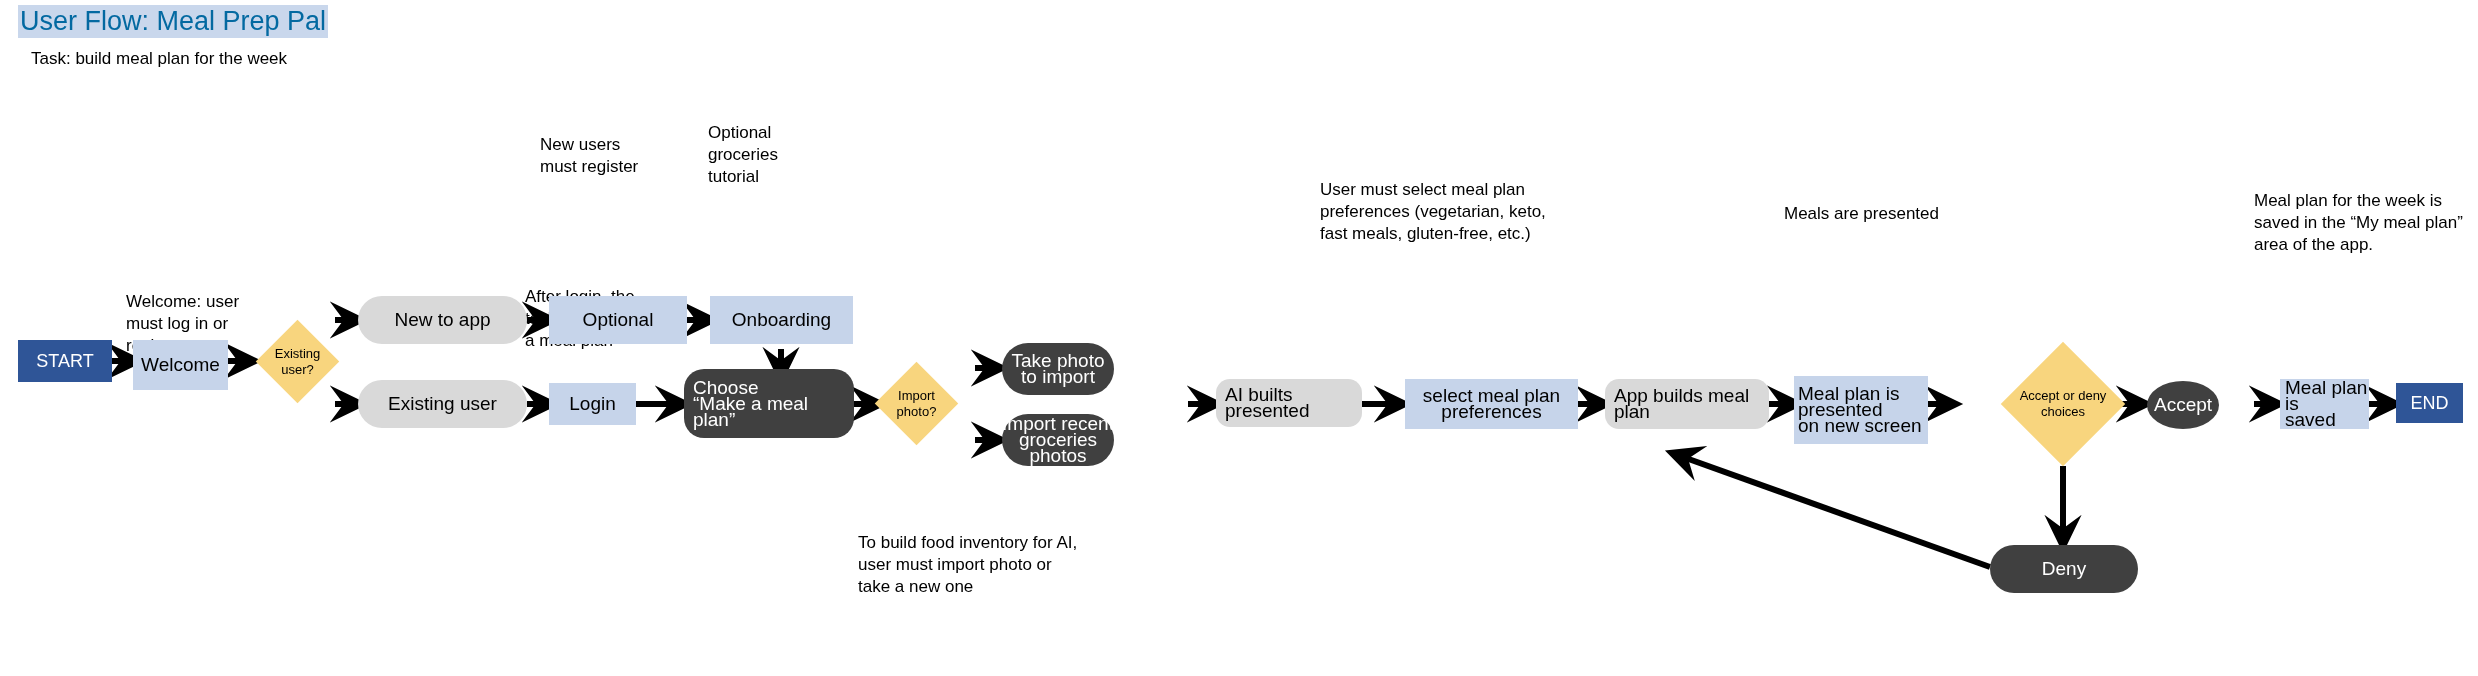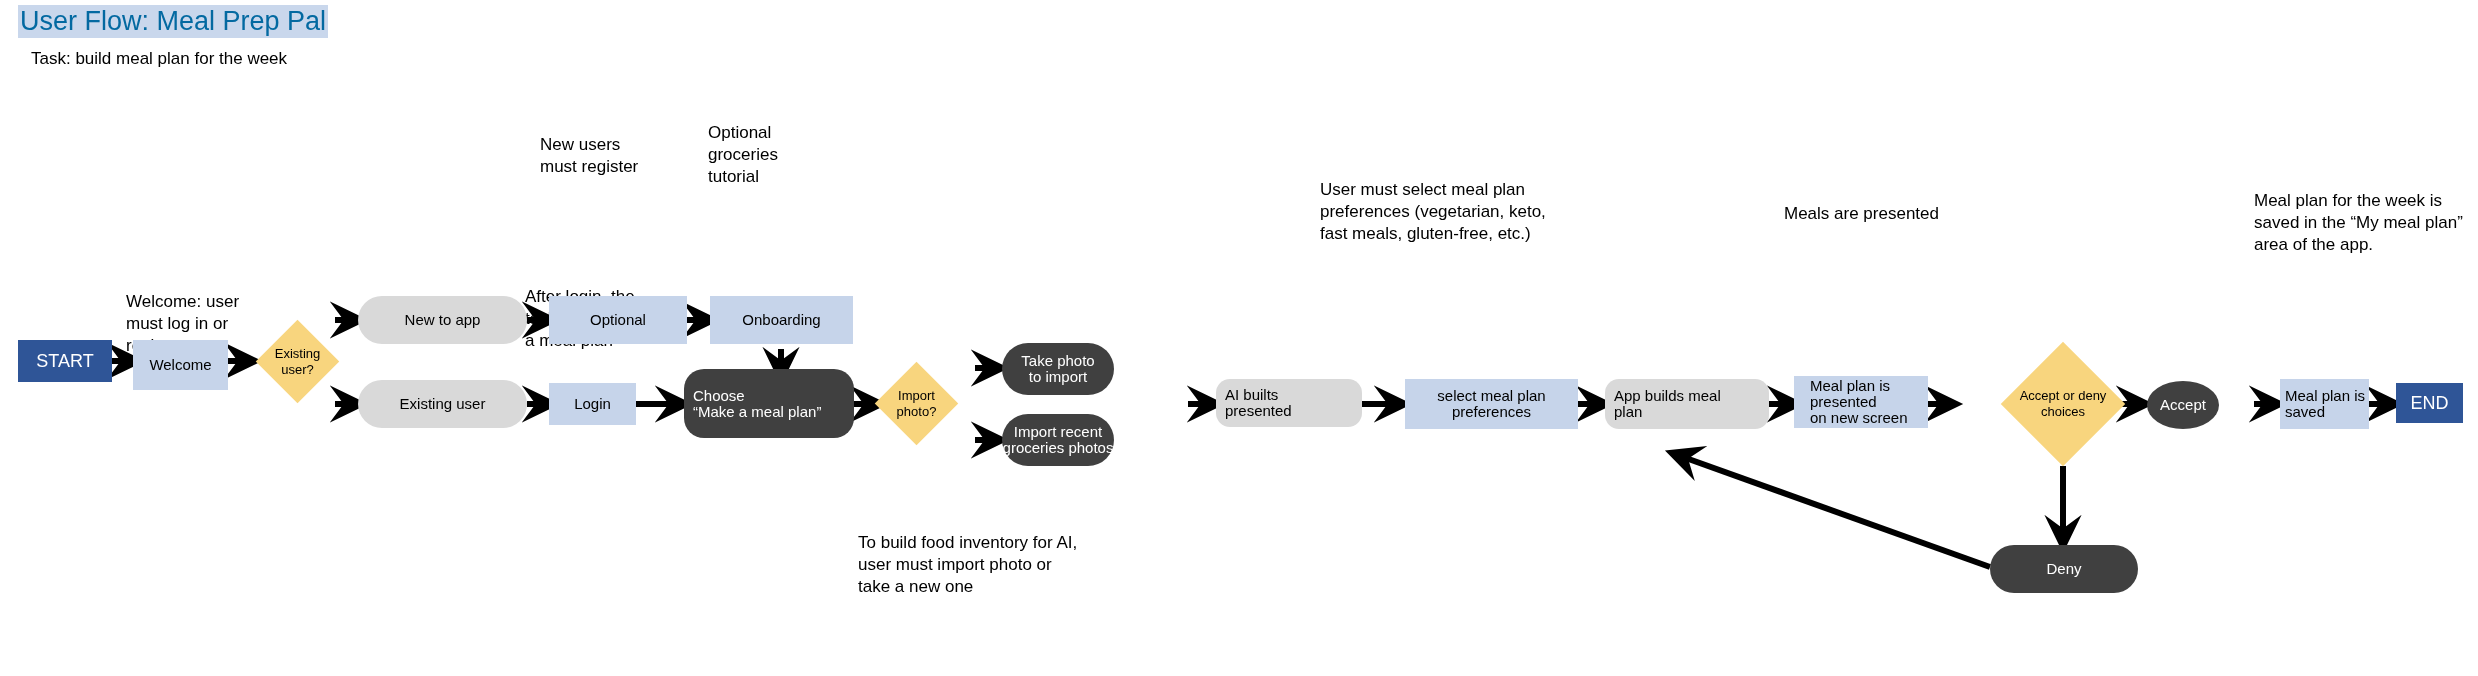--- a/index.html
+++ b/index.html
@@ -46,21 +46,21 @@
     line-height: 22px;
     color: #000;
     white-space: pre-line;
   }
 
   
   .node {
     position: absolute;
     display: flex;
     align-items: center;
-    font-size: 15px;
+    font-size: 19px;
     line-height: 16px;
     overflow: visible;
   }
   .node .lbl { display: block; width: 100%; }
 
   .center { justify-content: center; text-align: center; }
   .left   { justify-content: flex-start; text-align: left; padding-left: 9px; }
 
   
   .f-darkblue { background: #2f5597; color: #ffffff; }
@@ -282,21 +282,21 @@
   <div class="node f-lightblue sq center" style="left:1405px; top:379px; width:173px; height:50px;">
     <span class="lbl" style="white-space:pre-line;">select meal plan
 preferences</span>
   </div>
 
   <div class="node f-gray rr left" style="left:1605px; top:379px; width:164px; height:50px;">
     <span class="lbl" style="white-space:pre-line;">App builds meal
 plan</span>
   </div>
 
-  <div class="node f-lightblue sq left" style="left:1794px; top:376px; width:134px; height:52px; padding-left:16px;">
+  <div class="node f-lightblue sq left" style="left:1794px; top:376px; width:134px; height:68px; padding-left:4px;">
     <span class="lbl" style="white-space:pre-line; width:150px;">Meal plan is presented
 on new screen</span>
   </div>
 
   <div class="diamond" style="left:2019px; top:360px; width:62px; height:62px; width:88px; height:88px; left:2019px; top:360px;">
     <span>Accept or deny
 choices</span>
   </div>
 
   <div class="node f-dark oval center" style="left:2147px; top:381px; width:72px; height:48px;">

